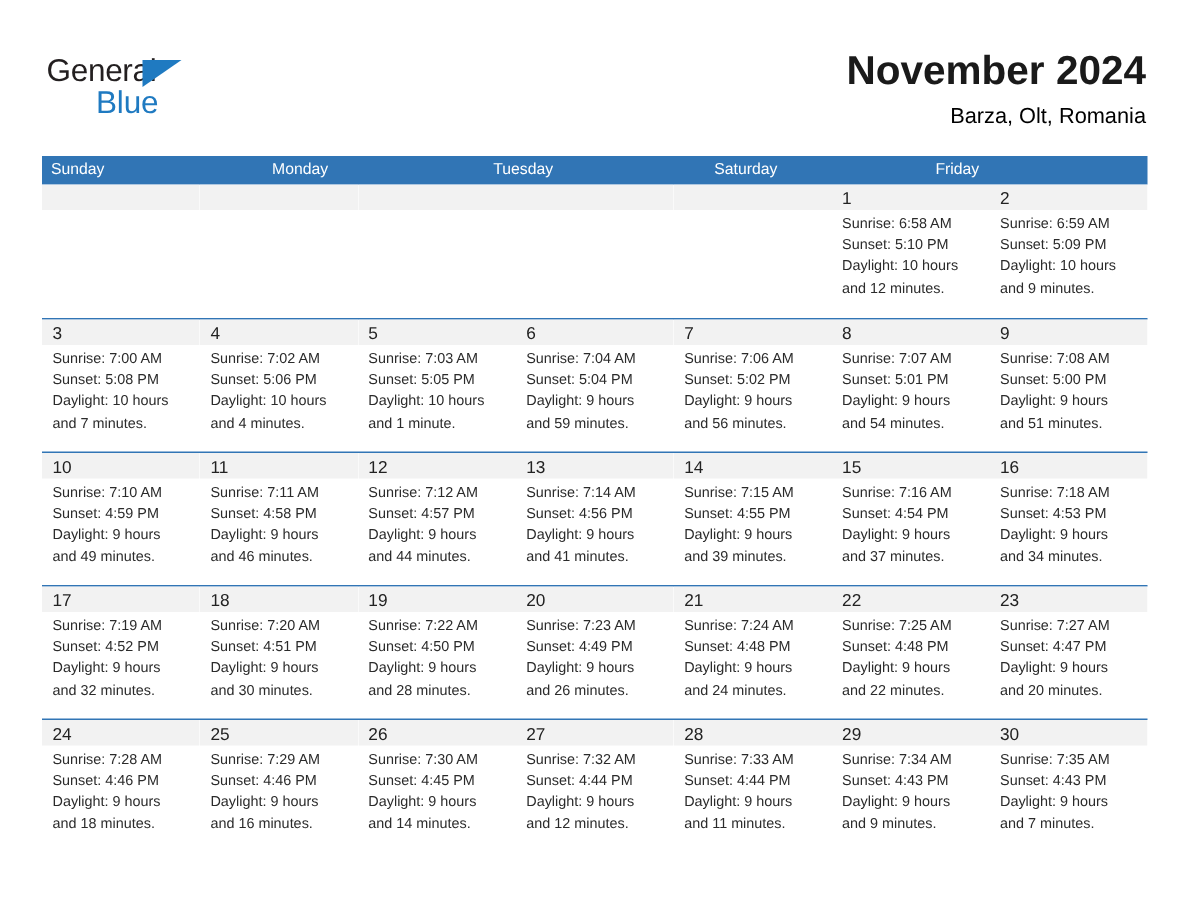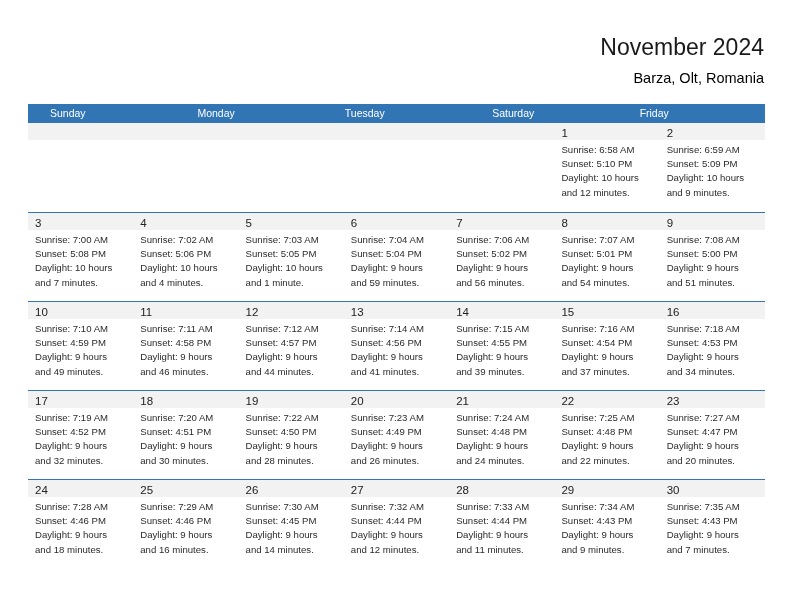--- a/index.html
+++ b/index.html
@@ -64,24 +64,24 @@
     color: #1f7ac1;
     font-family: "Liberation Sans", sans-serif;
   }
   .title-block {
     position: absolute;
     right: 28px;
     top: 30px;
     text-align: right;
   }
   .cal-title {
-    font-size: 23px;
+    font-size: 27px;
     color: #1a1a1a;
     line-height: 34px;
-    font-weight: normal;
+    font-weight: bold;
     margin: 0;
     white-space: nowrap;
   }
   .cal-subtitle {
     font-size: 14.5px;
     color: #000000;
     line-height: 20px;
     margin: 4px 0 0 0;
     white-space: nowrap;
   }
@@ -101,21 +101,20 @@
   }
   .weekday {
     flex: 1 1 0;
     font-size: 10.5px;
     color: #ffffff;
     line-height: 19px;
     padding-left: 6px;
     box-sizing: border-box;
     white-space: nowrap;
     overflow: hidden;
-    margin-left: 16px;
   }
   .week-row {
     display: flex;
     width: 100%;
     border-top: 1px solid #3175b5;
     height: 89px;
     box-sizing: border-box;
   }
   .week-row.first {
     border-top: none;
@@ -151,20 +150,25 @@
     white-space: nowrap;
   }
 </style>
 </head>
 <body>
 
 <div class="page">
 
   <div class="header">
 
+    <div class="logo">
+      <span class="logo-general">General</span>
+      <span class="logo-triangle"></span>
+      <span class="logo-blue">Blue</span>
+    </div>
 
     <div class="title-block">
       <h1 class="cal-title">November 2024</h1>
       <p class="cal-subtitle">Barza, Olt, Romania</p>
     </div>
 
   </div>
 
   <div class="calendar">
 

